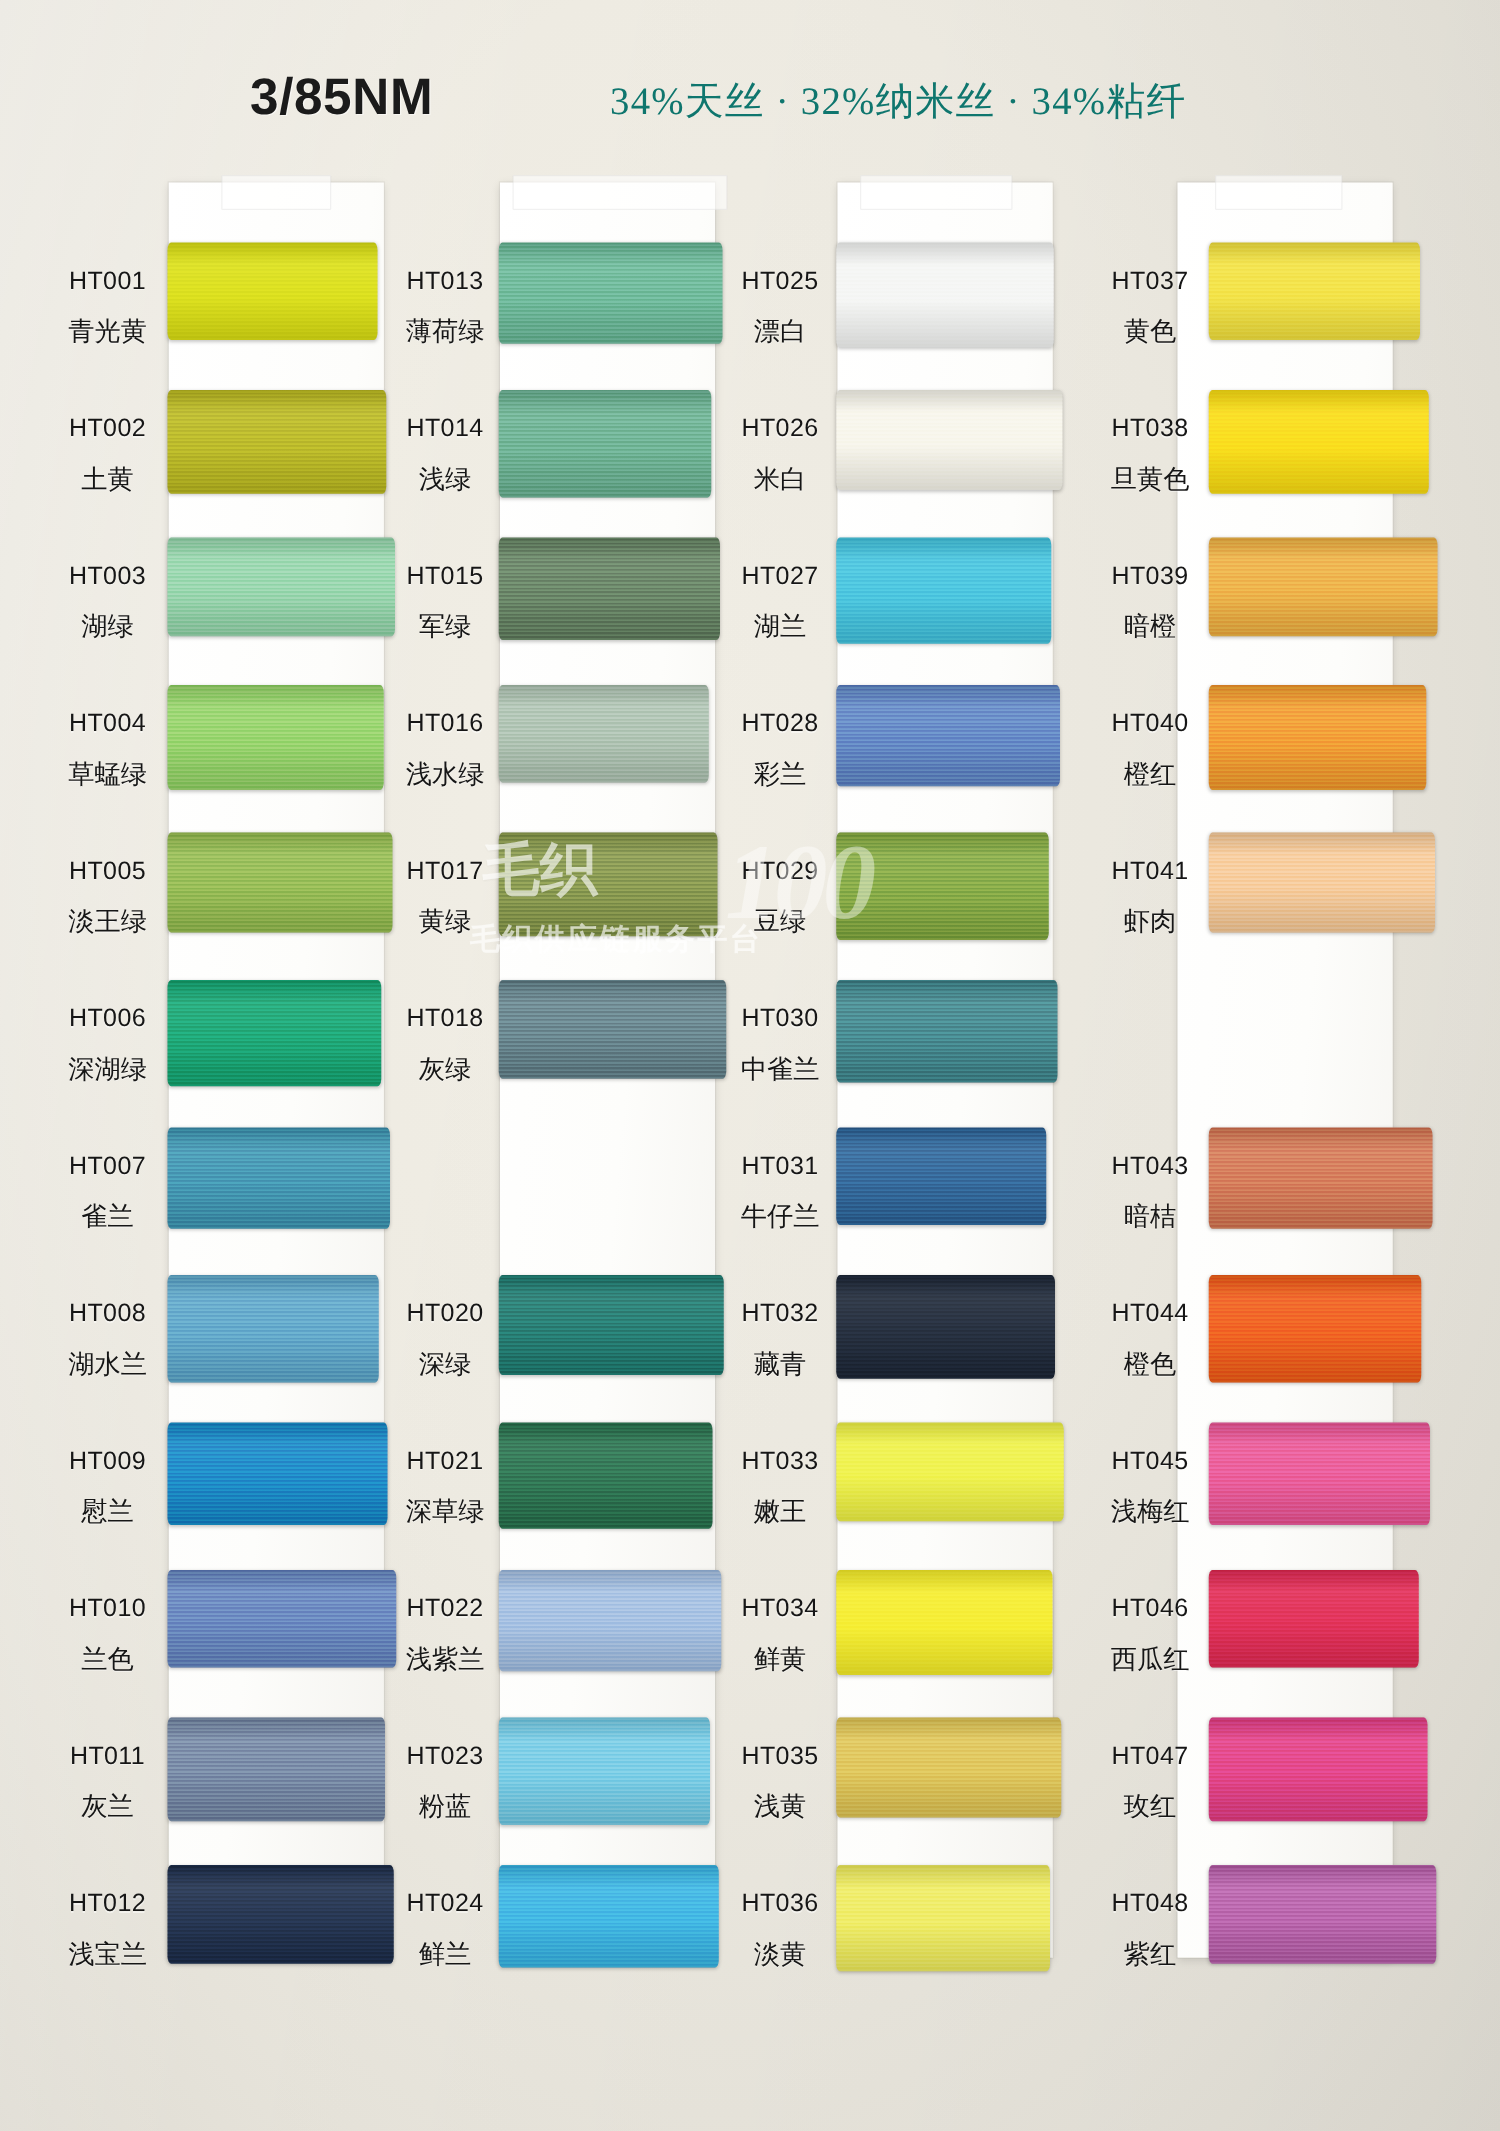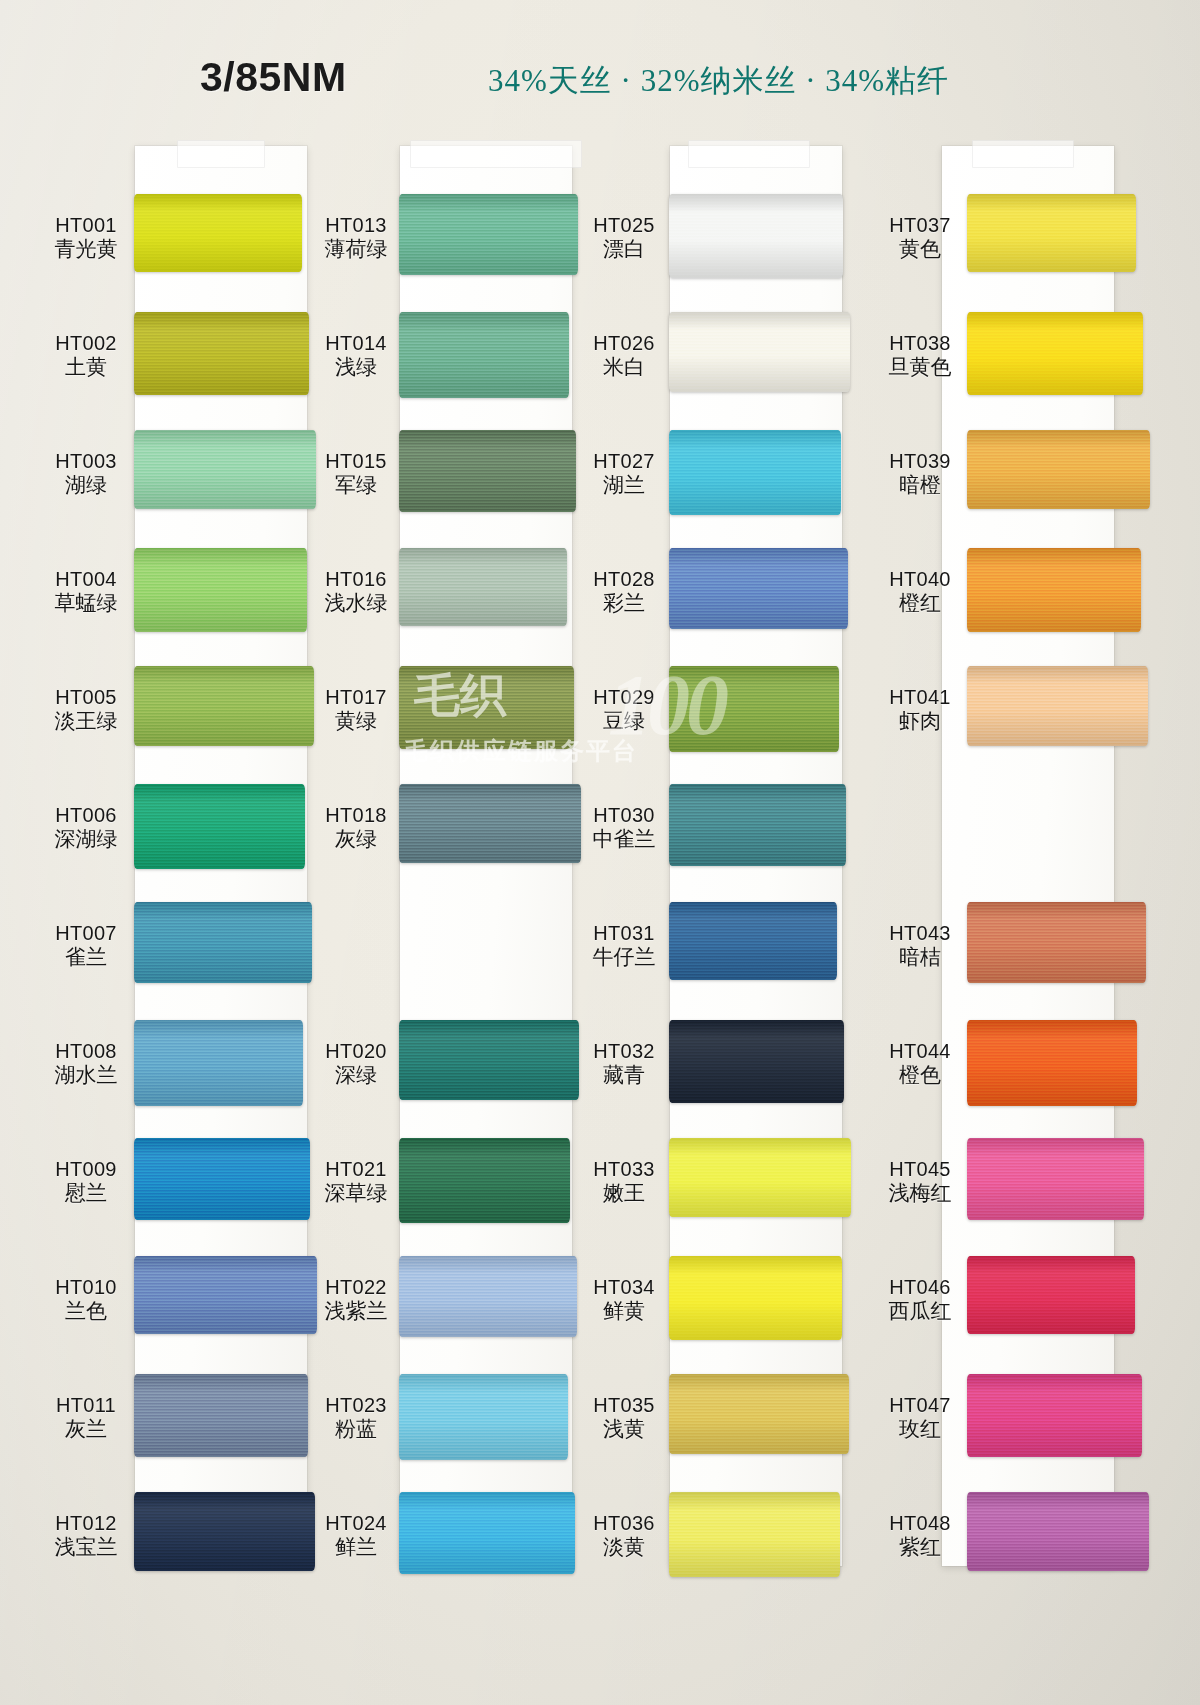--- a/index.html
+++ b/index.html
@@ -71,21 +71,21 @@
 
   .row{position:absolute;height:118px;width:100%;}
 
   .label{
     position:absolute;top:26px;
     width:92px;text-align:center;
     color:#161616;line-height:1.16;
     text-shadow:0 1px 0 rgba(255,255,255,.5);
   }
   .label .code{display:block;font-size:20px;letter-spacing:.3px;font-family:"Liberation Sans","DejaVu Sans",sans-serif;}
-  .label .name{display:block;font-size:21px;margin-top:0;font-family:"DejaVu Sans","Liberation Sans",sans-serif;}
+  .label .name{display:block;font-size:21px;margin-top:16px;font-family:"DejaVu Sans","Liberation Sans",sans-serif;}
   .col-1 .label,.col-2 .label,.col-3 .label{left:0;}
   .col-4 .label{left:26px;}
 
   
   .swatch{
     position:absolute;top:6px;
     width:178px;height:82px;
     border-radius:3px/6px;
     box-shadow:0 1px 3px rgba(0,0,0,.22);
   }
@@ -107,21 +107,21 @@
   }
   .swatch .shade{
     position:absolute;inset:0;border-radius:inherit;
     background:linear-gradient(180deg, rgba(0,0,0,.14) 0%, rgba(255,255,255,.10) 22%,
                rgba(255,255,255,.05) 55%, rgba(0,0,0,.13) 100%);
   }
 
   
   .watermark{
     position:absolute;left:370px;top:655px;width:480px;height:160px;
-    pointer-events:none;opacity:.78;margin-left:28px;
+    pointer-events:none;opacity:.78;
   }
   .wm-text{
     position:absolute;left:16px;top:10px;
     font-size:46px;font-weight:bold;color:rgba(255,255,255,.80);
     font-family:"DejaVu Sans","Liberation Sans",sans-serif;
     text-shadow:0 1px 2px rgba(0,0,0,.06);
   }
   .wm-sub{
     position:absolute;left:6px;top:80px;
     font-size:24px;color:rgba(255,255,255,.82);letter-spacing:2px;

